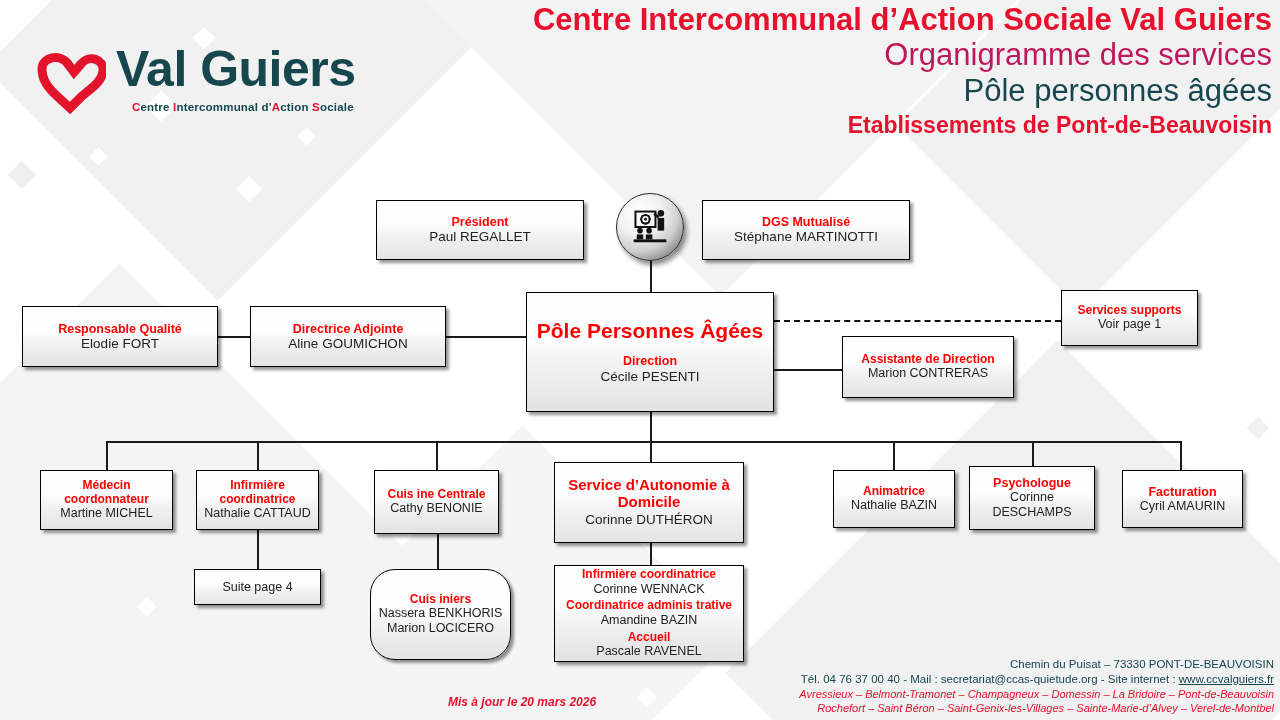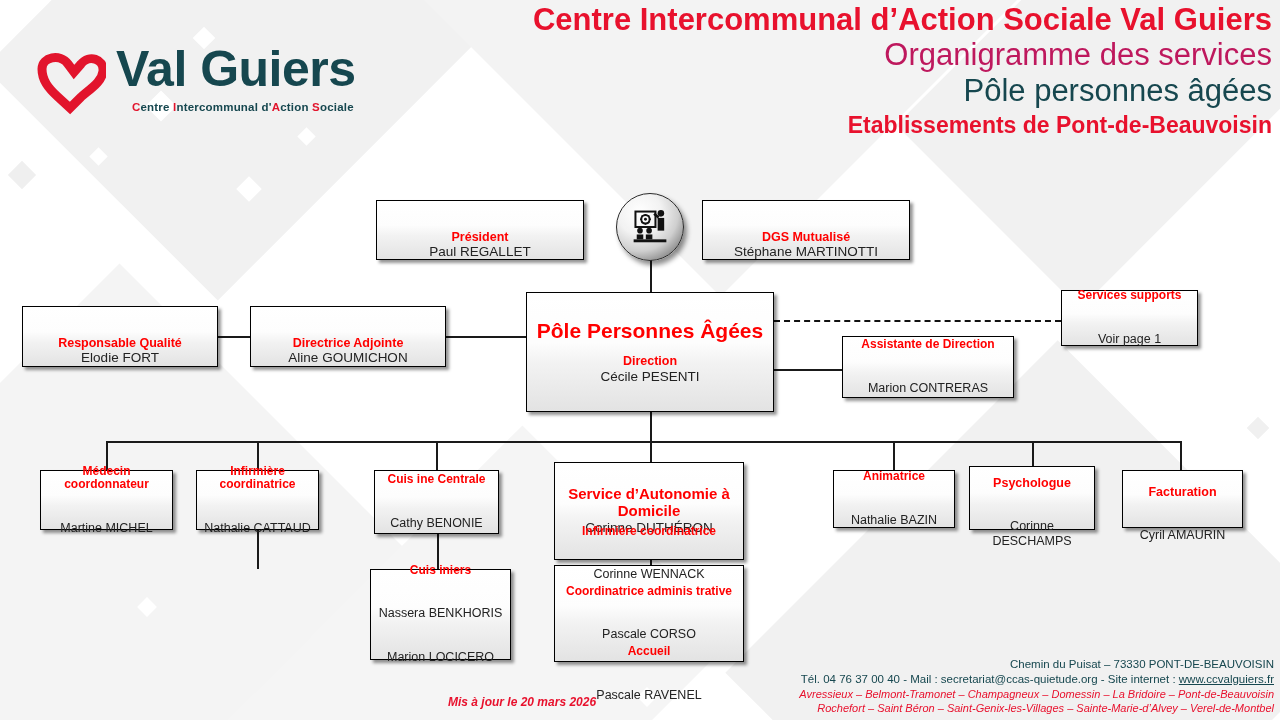--- a/index.html
+++ b/index.html
@@ -45,21 +45,21 @@
     position:absolute;
     border:1.4px solid #000;
     background:linear-gradient(to bottom,#ffffff 0%,#fdfdfd 42%,#f2f2f2 60%,#e3e3e3 100%);
     box-shadow:3px 3px 3px rgba(0,0,0,.42);
     display:flex;flex-direction:column;align-items:center;justify-content:center;
     text-align:center;box-sizing:border-box;
     padding:3px 5px;
   }
   .ttl{color:#ff0000;font-weight:bold;line-height:1.12;}
   .nm{color:#222;line-height:1.18;}
-  .s13{font-size:12.5px;margin-top:29px;} .s12{font-size:12px;}
+  .s13{font-size:12.5px;} .s12{font-size:12px;}
   .s14{font-size:13.5px;} .s15{font-size:15px;}
   .big-ttl{font-size:21px;color:#ff0000;font-weight:bold;line-height:1.1;}
   .sub-ttl{font-size:12.5px;color:#ff0000;font-weight:bold;line-height:1.2;text-align:right;}
   .pair{margin:0;padding:0;}
   .pair + .pair{margin-top:3px;}
 
   
   .ln{position:absolute;background:#1a1a1a;}
   .lnv{width:1.6px;}
   .lnh{height:1.6px;}
@@ -214,45 +214,48 @@
   <div class="node" style="left:40px;top:470px;width:133px;height:60px;">
     <div class="ttl s12">Médecin coordonnateur</div>
     <div class="nm s13">Martine MICHEL</div>
   </div>
 
   <div class="node" style="left:196px;top:470px;width:123px;height:60px;">
     <div class="ttl s12">Infirmière coordinatrice</div>
     <div class="nm s13">Nathalie CATTAUD</div>
   </div>
 
+  <div class="node" style="left:194px;top:569px;width:127px;height:36px;">
+    <div class="nm s13">Suite page 4</div>
+  </div>
 
   <div class="node" style="left:374px;top:470px;width:125px;height:64px;">
     <div class="ttl s12">Cuis ine Centrale</div>
     <div class="nm s13">Cathy BENONIE</div>
   </div>
 
-  <div class="node" style="left:370px;top:569px;width:141px;height:91px;">
+  <div class="node" style="left:370px;top:569px;width:141px;height:91px;border-radius:25px;">
     <div class="ttl s12">Cuis iniers</div>
     <div class="nm s13">Nassera BENKHORIS</div>
     <div class="nm s13">Marion LOCICERO</div>
   </div>
 
-  <div class="node" style="left:554px;top:462px;width:190px;height:98px;">
+  <div class="node" style="left:554px;top:462px;width:190px;height:81px;">
     <div class="ttl s15">Service d’Autonomie à Domicile</div>
     <div class="nm s14" style="margin-top:1px;">Corinne DUTHÉRON</div>
   </div>
 
   <div class="node" style="left:554px;top:565px;width:190px;height:97px;padding:4px;">
     <div class="pair">
       <div class="ttl s12">Infirmière coordinatrice</div>
       <div class="nm s13">Corinne WENNACK</div>
     </div>
     <div class="pair">
       <div class="ttl s12">Coordinatrice adminis trative</div>
-      <div class="nm s13">Pascale CORSO</div>
+      <div class="nm s13">Amandine BAZIN</div>
     </div>
     <div class="pair">
       <div class="ttl s12">Accueil</div>
       <div class="nm s13">Pascale RAVENEL</div>
     </div>
   </div>
 
   <div class="node" style="left:833px;top:470px;width:122px;height:58px;">
     <div class="ttl s12">Animatrice</div>
     <div class="nm s13">Nathalie BAZIN</div>

